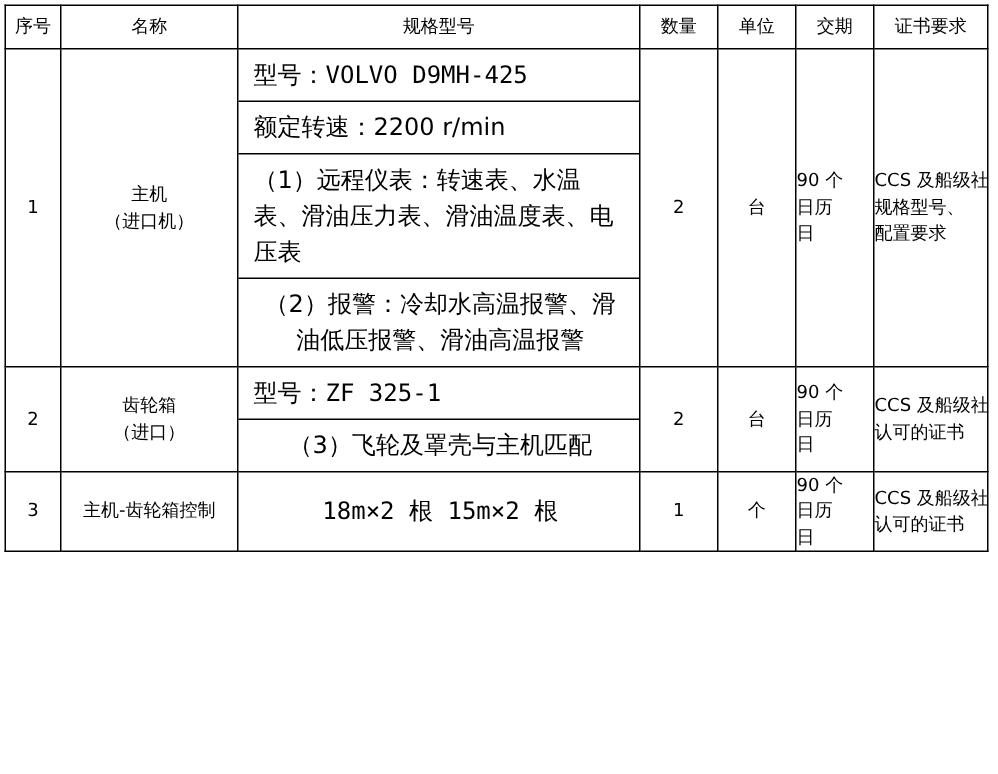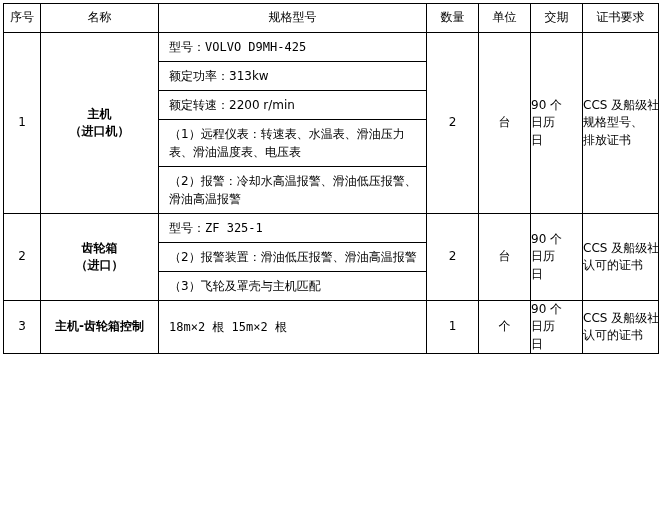--- a/index.html
+++ b/index.html
@@ -46,47 +46,47 @@
   .no-cell {
     text-align: center;
     font-size: 12px;
   }
   .name-cell {
     text-align: center;
     padding: 2px 4px;
   }
   .name-cell div {
     white-space: nowrap;
-    font-weight: bold;
   }
   .small-cell {
     text-align: left;
     font-size: 12px;
     padding: 2px 2px;
   }
   .small-cell div {
     white-space: nowrap;
   }
   
   table.inner {
     border-collapse: collapse;
     table-layout: fixed;
     width: 100%;
   }
   table.inner td {
     border: 0;
     border-bottom: 1px solid #000000;
     padding: 5px 8px 5px 10px;
-    font-size: 12px;
+    font-size: 16px;
     line-height: 1.5;
     text-align: left;
     vertical-align: middle;
   }
   table.inner tr:last-child td {
     border-bottom: 0;
+    text-align: center;
   }
   .mono {
     font-family: "DejaVu Sans Mono", "Liberation Mono", monospace;
     font-size: 11.5px;
   }
 </style>
 </head>
 <body>
 
 <div class="sheet">
@@ -119,23 +119,20 @@
         <div>主机</div>
         <div>（进口机）</div>
       </td>
       <td>
         <table class="inner">
           <tbody>
                 <tr>
             <td class="mono">型号：VOLVO D9MH-425</td>
           </tr>
           <tr>
-            <td>额定功率：313kw</td>
-          </tr>
-          <tr>
             <td>额定转速：2200 r/min</td>
           </tr>
           <tr>
             <td>（1）远程仪表：转速表、水温表、滑油压力表、滑油温度表、电压表</td>
           </tr>
           <tr>
             <td>（2）报警：冷却水高温报警、滑油低压报警、滑油高温报警</td>
           </tr>
         </tbody>
             </table>
@@ -143,40 +140,37 @@
       <td class="ctr">2</td>
       <td class="ctr">台</td>
       <td class="small-cell">
         <div>90 个</div>
         <div>日历</div>
         <div>日</div>
       </td>
       <td class="small-cell">
         <div>CCS 及船级社</div>
         <div>规格型号、</div>
-        <div>排放证书</div>
+        <div>配置要求</div>
       </td>
     </tr>
 
     <tr>
       <td class="no-cell">2</td>
       <td class="name-cell">
         <div>齿轮箱</div>
         <div>（进口）</div>
       </td>
       <td>
         <table class="inner">
           <tbody>
                 <tr>
             <td class="mono">型号：ZF 325-1</td>
           </tr>
           <tr>
-            <td>（2）报警装置：滑油低压报警、滑油高温报警</td>
-          </tr>
-          <tr>
             <td>（3）飞轮及罩壳与主机匹配</td>
           </tr>
         </tbody>
             </table>
       </td>
       <td class="ctr">2</td>
       <td class="ctr">台</td>
       <td class="small-cell">
         <div>90 个</div>
         <div>日历</div>

